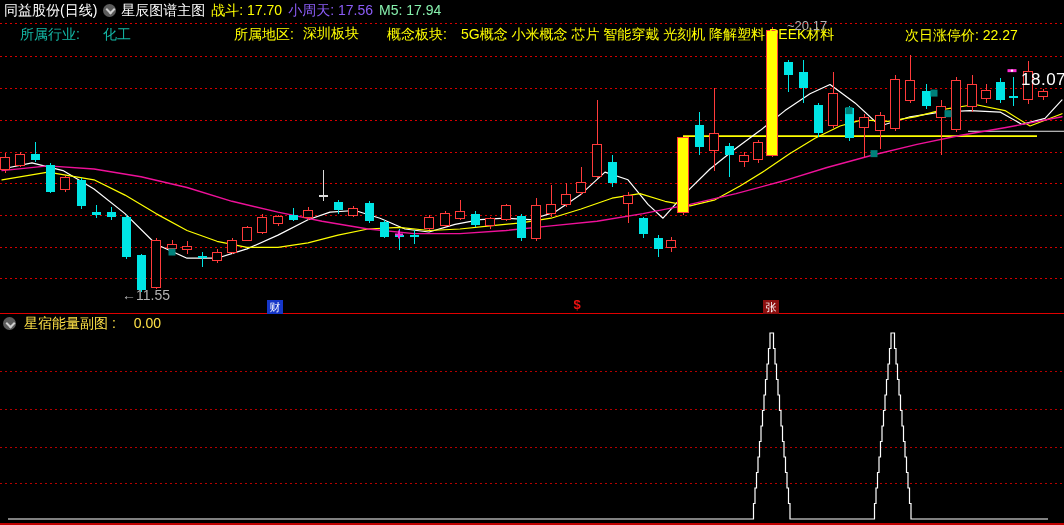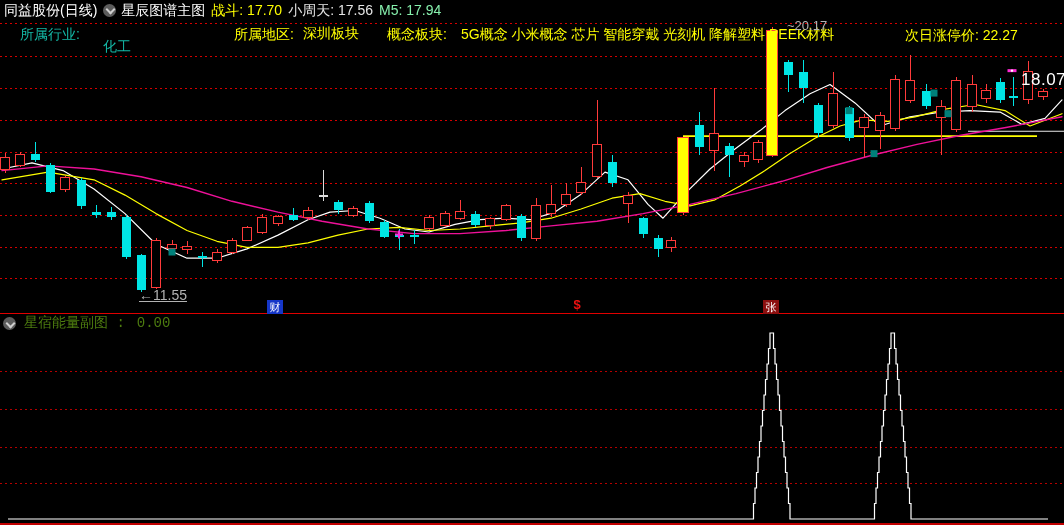--- a/index.html
+++ b/index.html
@@ -4,31 +4,31 @@
 <style>
   html,body{margin:0;padding:0;background:#000;}
   .screen{position:relative;width:1064px;height:525px;background:#000;overflow:hidden;
           font-family:"Liberation Sans",sans-serif;}
   svg{position:absolute;left:0;top:0;}
   .ov{position:absolute;white-space:nowrap;font-size:14px;line-height:16px;}
   .row1{left:4px;top:2px;display:flex;align-items:center;}
   .row1 .t{margin-right:6px;}
   .white{color:#ffffff;}
   .yellow{color:#ffff00;}
-  .pink{color:#e5e5e5;}
+  .pink{color:#8b5cf6;}
   .lgray{color:#86efac;}
   .orange{color:#14b8a6;}
   .gray{color:#b2b2b2;}
   .circ-icon{width:13px;height:13px;border-radius:50%;background:#5c5c5c;display:inline-block;
              position:relative;margin-right:5px;flex:none;}
   .circ-icon .chev{position:absolute;left:3.5px;top:2.5px;width:5px;height:5px;
              border-right:2px solid #cfcfcf;border-bottom:2px solid #cfcfcf;transform:rotate(45deg);}
   .wm{position:absolute;width:16px;height:14px;font-size:11px;line-height:14px;text-align:center;}
   .lastpx{font-size:17px;letter-spacing:0.5px;color:#ffffff;}
-  .subhead{left:24px;top:315px;display:flex;gap:12px;color:#4d7c0f;font-family:Liberation Mono, monospace;}
+  .subhead{left:24px;top:315px;display:flex;gap:18px;color:#fde047;}
 </style>
 </head>
 <body>
 
 <div class="screen">
 
   <svg id="chart-svg" width="1064" height="525" viewBox="0 0 1064 525">
       <line x1="0" y1="23.5" x2="1064" y2="23.5" stroke="#d40000" stroke-width="1" stroke-dasharray="1.5 3.5" shape-rendering="crispEdges"></line>
       <line x1="0" y1="56.5" x2="1064" y2="56.5" stroke="#d40000" stroke-width="1" stroke-dasharray="1.5 3.5" shape-rendering="crispEdges"></line>
       <line x1="0" y1="88.5" x2="1064" y2="88.5" stroke="#d40000" stroke-width="1" stroke-dasharray="1.5 3.5" shape-rendering="crispEdges"></line>
@@ -206,29 +206,29 @@
     <span class="circ-icon">
         <span class="chev"></span>
       </span>
     <span class="t white">星辰图谱主图</span>
     <span class="t yellow">战斗: 17.70</span>
     <span class="t pink">小周天: 17.56</span>
     <span class="t lgray">M5: 17.94</span>
   </div>
 
   <span class="ov orange" style="left:20px;top:26px;">所属行业:</span>
-  <span class="ov orange" style="left:103px;top:26px;margin-top:12px;">化工</span>
+  <span class="ov orange" style="left:103px;top:26px;">化工</span>
   <span class="ov yellow" style="left:234px;top:26px;">所属地区:</span>
   <span class="ov yellow" style="left:303px;top:26px;font-family:Liberation Serif, serif;">深圳板块</span>
   <span class="ov yellow" style="left:387px;top:26px;">概念板块:</span>
   <span class="ov yellow" style="left:461px;top:26px;">5G概念 小米概念 芯片 智能穿戴 光刻机 降解塑料 PEEK材料</span>
   <span class="ov yellow" style="left:905px;top:27px;">次日涨停价: 22.27</span>
 
   <span class="ov gray" style="left:787px;top:18px;font-size:13px;">~20.17</span>
-  <span class="ov gray" style="left:139px;top:287px;text-decoration:underline;">←11.55</span>
+  <span class="ov gray" style="left:122px;top:287px;">←11.55</span>
   <span class="ov lastpx" style="left:1021px;top:72px;">18.070</span>
 
   <span class="wm" style="left:267px;top:300px;background:#1536c8;color:#fff;">财</span>
   <span class="wm" style="left:569px;top:298px;color:#ee1111;font-weight:bold;font-size:13px;">$</span>
   <span class="wm" style="left:763px;top:300px;background:#8c0f0f;color:#fff;">张</span>
 
   <span class="circ-icon" style="position:absolute;left:3px;top:317px;">
       <span class="chev"></span>
     </span>
   <div class="ov subhead">

